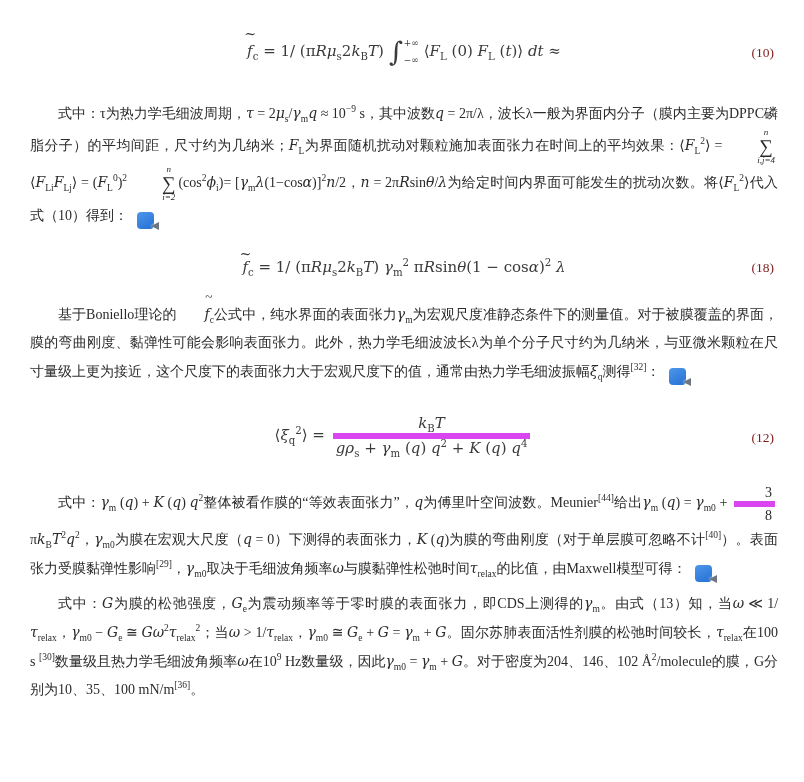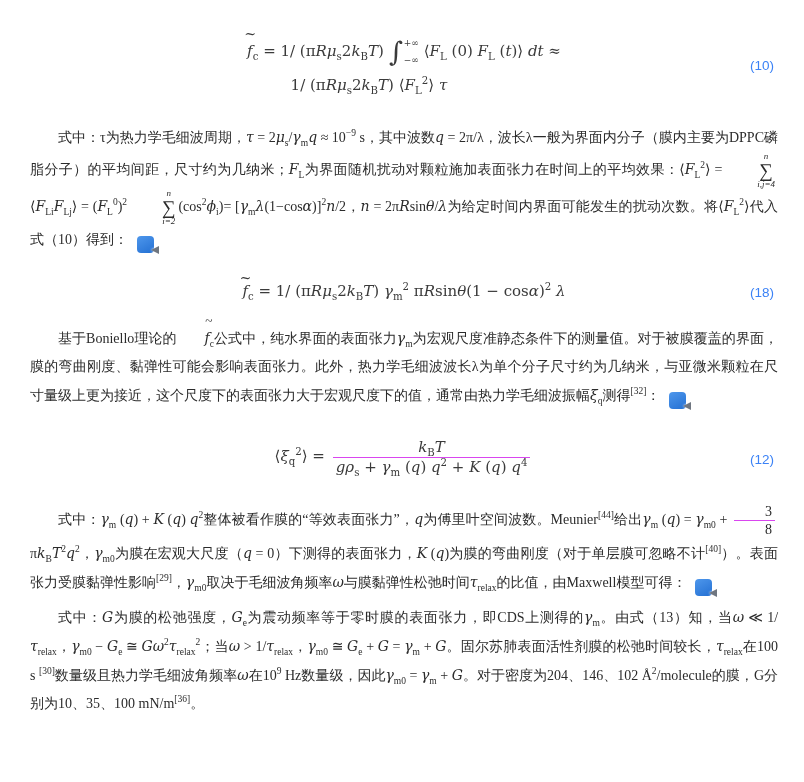--- a/index.html
+++ b/index.html
@@ -39,23 +39,23 @@
     font-family: "DejaVu Serif", serif;
     font-size: 15px;
     color: #3a3a3a;
     text-align: left;
   }
   .eqno {
     position: absolute;
     right: 4px;
     top: 50%;
     transform: translateY(-50%);
-    color: #3b82f6;
+    color: #7f1d1d;
     font-size: 13.5px;
-    font-family: Liberation Sans, sans-serif;
+    font-family: Liberation Serif, serif;
   }
   .eqrow.r10 { padding: 24px 0 26px 0; }
   .eqrow.r11 { padding: 22px 0 24px 0; }
   .eqrow.r12 { padding: 22px 0 26px 0; }
   .eqrow.r13 { padding: 20px 0 24px 0; }
   .el { line-height: 1.6; }
   .el2 { margin-left: 2.9em; }
   
   .ov { position: relative; display: inline-block; }
   .ov .tld {
@@ -70,21 +70,21 @@
   .frac {
     display: inline-flex;
     flex-direction: column;
     align-items: center;
     vertical-align: middle;
     line-height: 1.25;
     margin: 0 3px;
     text-align: center;
   }
   .frac .num { padding: 0 3px; }
-  .frac .den { border-top: 1px solid #d946ef; padding: 0 3px; }
+  .frac .den { border-top: 6px solid #d946ef; padding: 0 3px; }
   .sum {
     display: inline-flex;
     flex-direction: column;
     align-items: center;
     vertical-align: middle;
     line-height: 1;
     margin: 0 3px;
   }
   .sum .sl { font-size: 9px; font-style: italic; }
   .sum .sg { font-size: 19px; font-style: normal; }
@@ -136,21 +136,20 @@
 <body>
 
 <div class="article">
 
   <div class="eqrow r10">
     <div class="eq">
         <div class="el"><span class="ov"><span class="tld">~</span><i>f</i></span><sub>c</sub> = 1/ (π<i>R</i><i>μ</i><sub>s</sub>2<i>k</i><sub>B</sub><i>T</i>) <span class="bigop">∫</span><span class="ilim">
             <span>+∞</span>
             <span>−∞</span>
           </span>⟨<i>F</i><sub>L</sub> (0) <i>F</i><sub>L</sub> (<i>t</i>)⟩ <i>dt</i> ≈</div>
-        <div class="el el2">1/ (π<i>R</i><i>μ</i><sub>s</sub>2<i>k</i><sub>B</sub><i>T</i>) ⟨<i>F</i><sub>L</sub><sup>2</sup>⟩ <i>τ</i></div>
       </div>
     <span class="eqno">(10)</span>
   </div>
 
   <p class="para"><span>式中：τ为热力学毛细波周期，<i>τ</i> = 2<i>μ</i><sub>s</sub>/<i>γ</i><sub>m</sub><i>q</i> ≈ 10<sup>−9</sup> s，其中波数<i>q</i> = 2π/λ，波长λ一般为界面内分子（膜内主要为DPPC磷脂分子）的平均间距，尺寸约为几纳米；<i>F</i><sub>L</sub>为界面随机扰动对颗粒施加表面张力在时间上的平均效果：⟨<i>F</i><sub>L</sub><sup>2</sup>⟩ = <span class="sum">
           <span class="sl">n</span>
           <span class="sg">∑</span>
           <span class="sl">i,j=4</span>
         </span>⟨<i>F</i><sub>Li</sub><i>F</i><sub>Lj</sub>⟩ = (<i>F</i><sub>L</sub><sup>0</sup>)<sup>2</sup> <span class="sum">
           <span class="sl">n</span>

